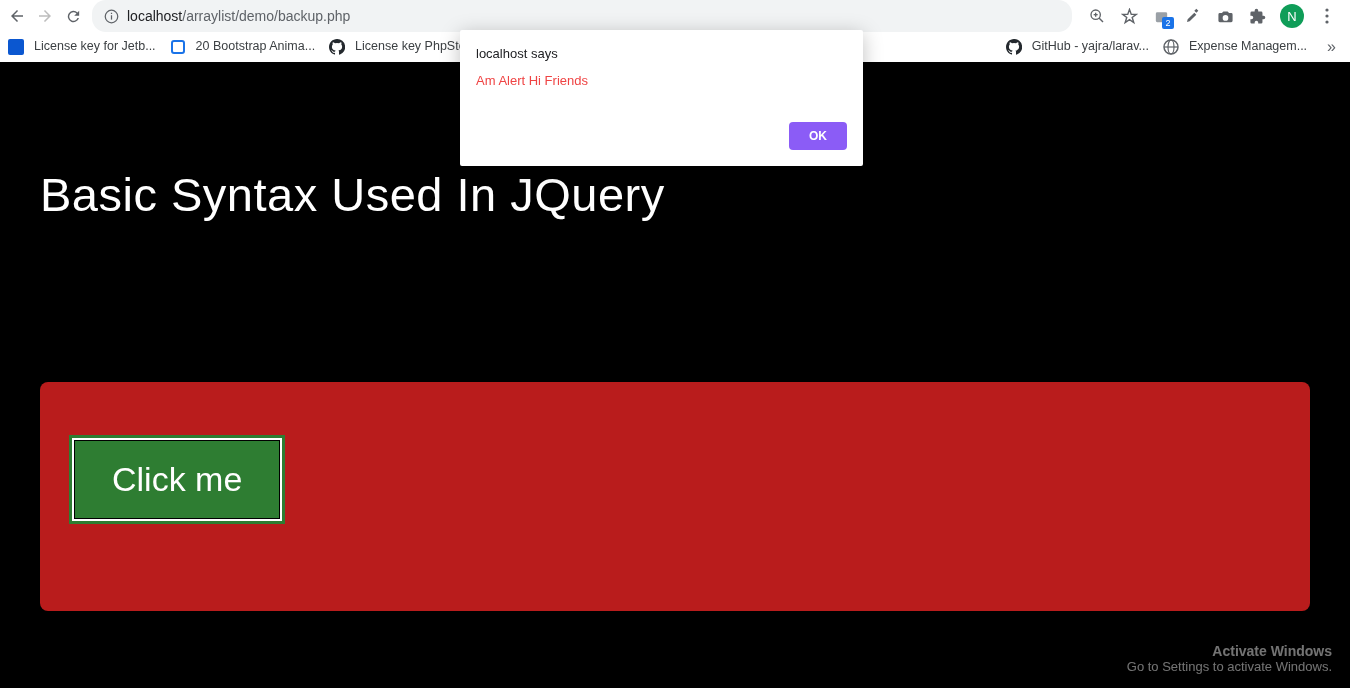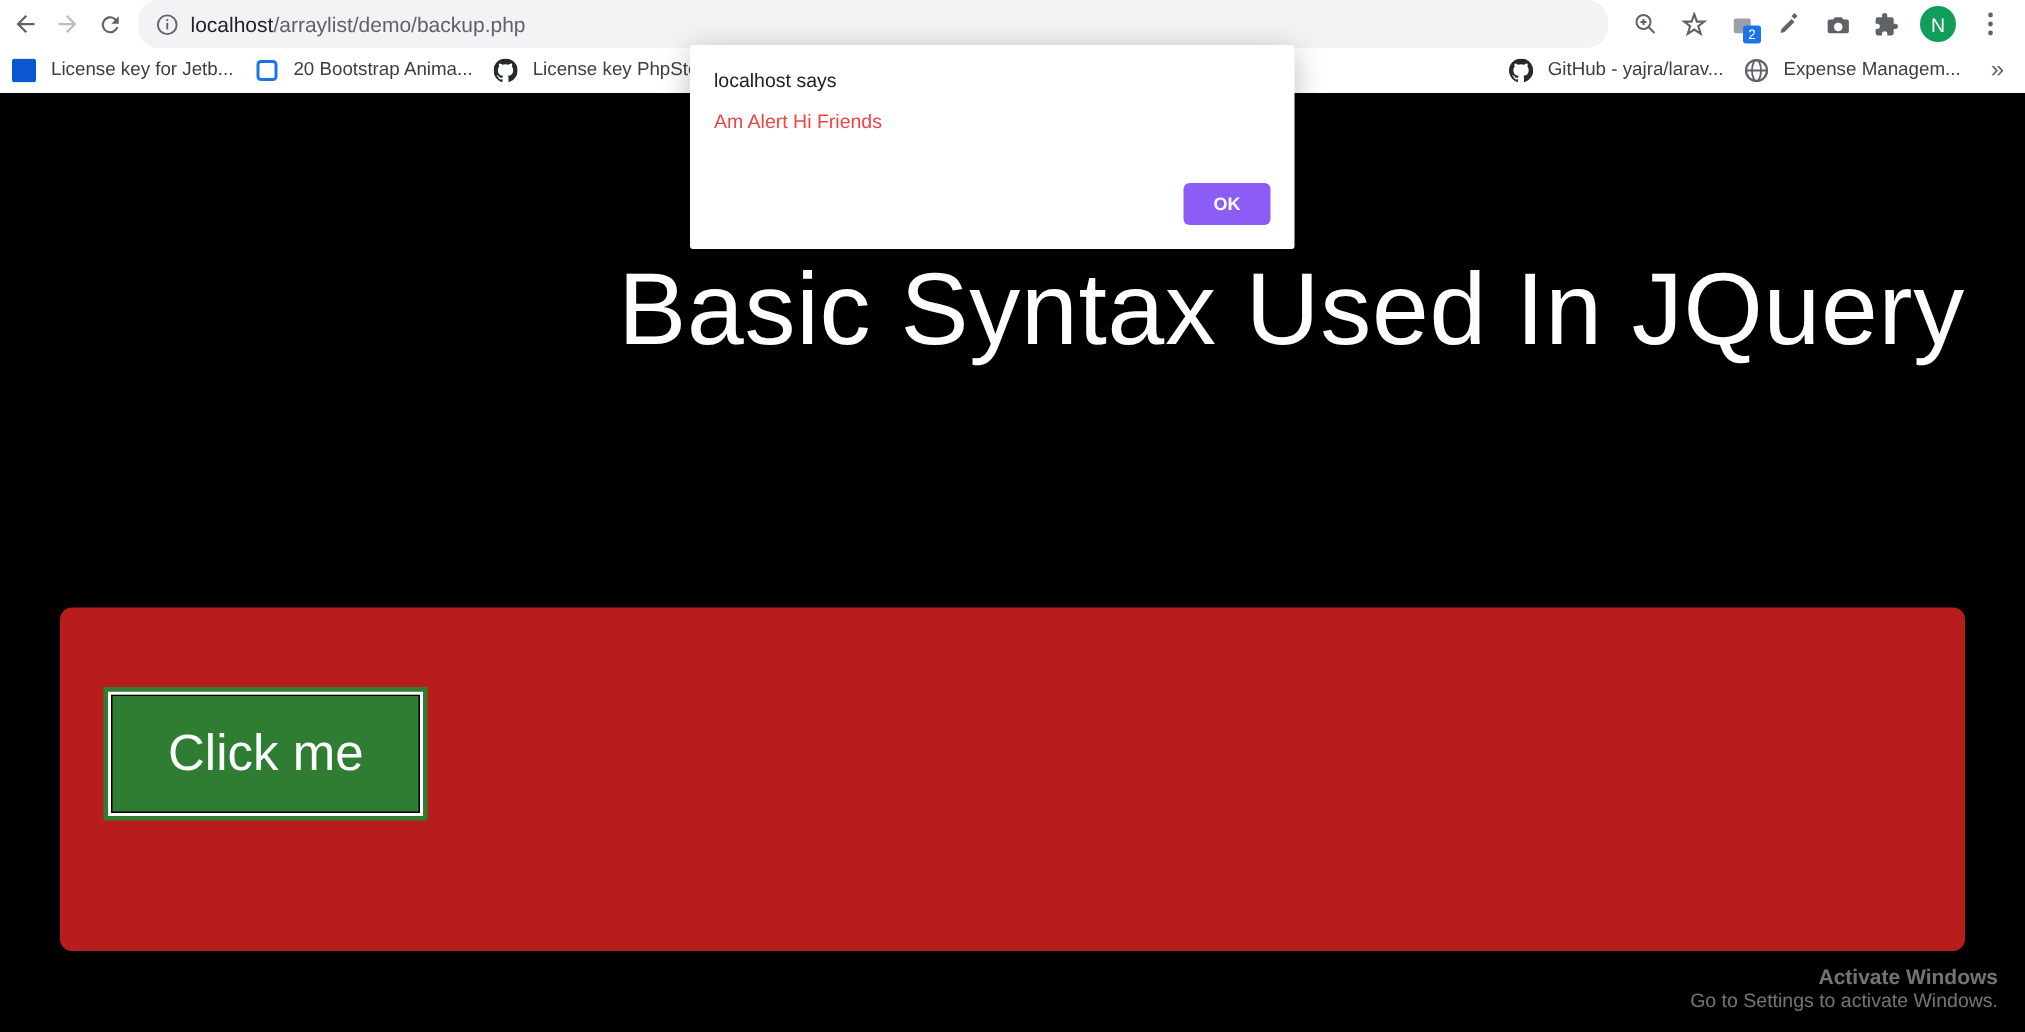--- a/index.html
+++ b/index.html
@@ -21,21 +21,21 @@
   
   .bookmarks-bar { display: flex; align-items: center; height: 30px; padding: 0 8px; gap: 14px; font-size: 12.5px; color: #3c4043; }
   .bookmark { display: flex; gap: 10px; cursor: pointer; max-width: 150px; white-space: nowrap; overflow: hidden; text-overflow: ellipsis; }
   .bm-icon { width: 16px; height: 16px; flex-shrink: 0; display: flex; align-items: center; justify-content: center; }
   .bm-spacer { flex: 1; }
   .bm-overflow { font-size: 16px; color: #5f6368; cursor: pointer; padding: 0 6px; }
   
   
   .page { background: #000; height: 626px; position: relative; }
   .page-inner { padding: 0 40px; }
-  .heading { color: #fff; font-size: 68px; font-weight: 400; text-align: right; padding-top: 105px; letter-spacing: 0.5px; }
+  .heading { color: #fff; font-size: 47px; font-weight: 400; text-align: left; padding-top: 105px; letter-spacing: 0.5px; }
   .card { background: #b91c1c; border-radius: 8px; margin: 160px 0 0 0; padding: 56px 32px 90px 32px; box-shadow: 0 2px 8px rgba(0,0,0,0.3); }
   .click-btn {
     background: #2e7d32;
     color: #fff;
     font-size: 34px;
     padding: 20px 38px;
     border: 2px solid #fff;
     outline: 3px solid #2e7d32;
     cursor: pointer;
     font-family: inherit;

